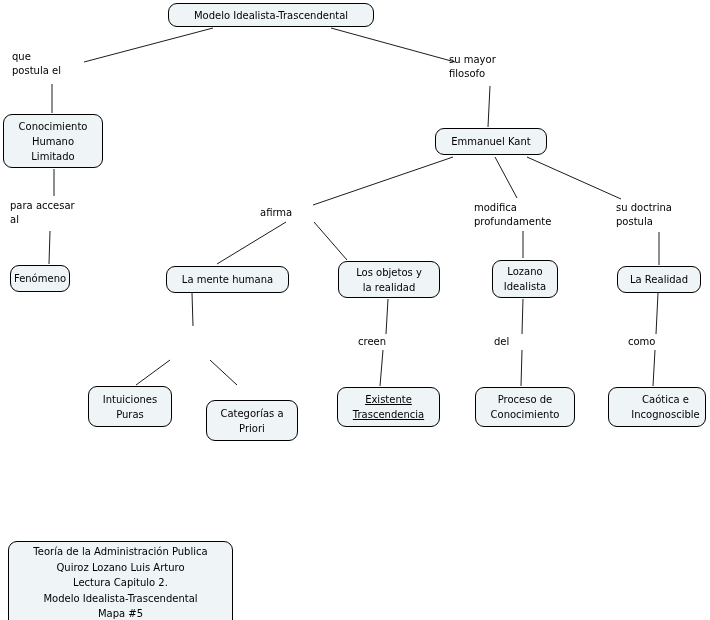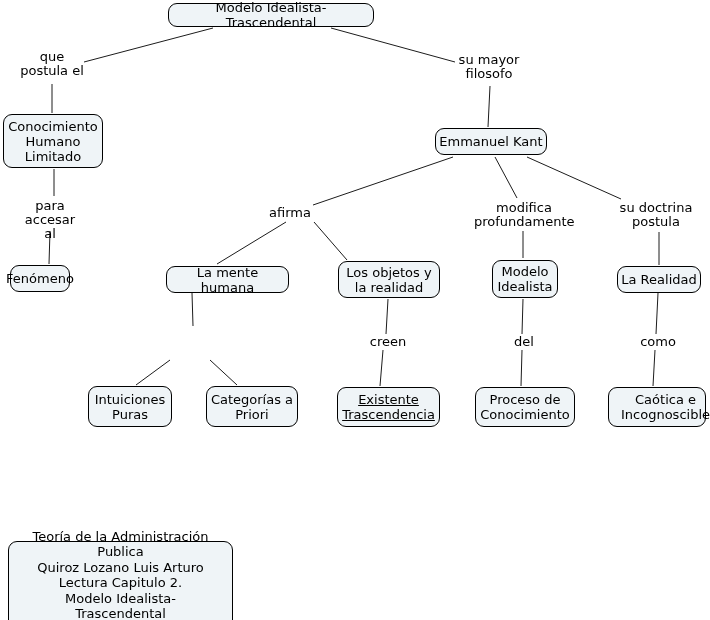--- a/index.html
+++ b/index.html
@@ -7,21 +7,21 @@
     padding: 0;
     background: #ffffff;
     font-family: "DejaVu Sans", sans-serif;
   }
   #canvas {
     position: relative;
     width: 710px;
     height: 620px;
     background: #ffffff;
     overflow: hidden;
-    font-size: 13px;
+    font-size: 10px;
     color: #000000;
   }
   #wires {
     position: absolute;
     left: 0; top: 0;
     width: 710px; height: 620px;
     pointer-events: none;
   }
   .node {
     position: absolute;
@@ -32,21 +32,20 @@
     display: flex;
     align-items: center;
     justify-content: center;
     text-align: center;
     white-space: pre-line;
     line-height: 15px;
     padding: 1px 3px;
   }
   .edge-label {
     position: absolute;
-    text-align: center;
     white-space: pre-line;
     line-height: 14px;
   }
   .legend {
     position: absolute;
     box-sizing: border-box;
     background: #eff4f7;
     border: 1px solid #000000;
     border-radius: 9px;
     display: flex;
@@ -99,29 +98,29 @@
 
   <div class="node" style="left:435px; top:128px; width:112px; height:27px;">Emmanuel Kant</div>
 
   <div class="node" style="left:10px; top:265px; width:60px; height:27px;">Fenómeno</div>
 
   <div class="node" style="left:130px; top:266px; width:123px; height:27px;margin-left:36px;">La mente humana</div>
 
   <div class="node" style="left:338px; top:261px; width:102px; height:37px;">Los objetos y
 la realidad</div>
 
-  <div class="node" style="left:492px; top:260px; width:66px; height:38px;">Modelo
+  <div class="node" style="left:492px; top:260px; width:66px; height:38px;">Lozano
 Idealista</div>
 
   <div class="node" style="left:617px; top:266px; width:84px; height:27px;">La Realidad</div>
 
   <div class="node" style="left:88px; top:386px; width:84px; height:41px;">Intuiciones
 Puras</div>
 
-  <div class="node" style="left:206px; top:386px; width:92px; height:41px;">Categorías a
+  <div class="node" style="left:206px; top:400px; width:92px; height:41px;">Categorías a
 Priori</div>
 
   <div class="node" style="left:337px; top:387px; width:103px; height:40px;text-decoration:underline;">Existente
 Trascendencia</div>
 
   <div class="node" style="left:475px; top:387px; width:100px; height:40px;">Proceso de
 Conocimiento</div>
 
   <div class="node" style="left:608px; top:387px; width:98px; height:40px;padding-left:20px;">Caótica e
 Incognoscible</div>

